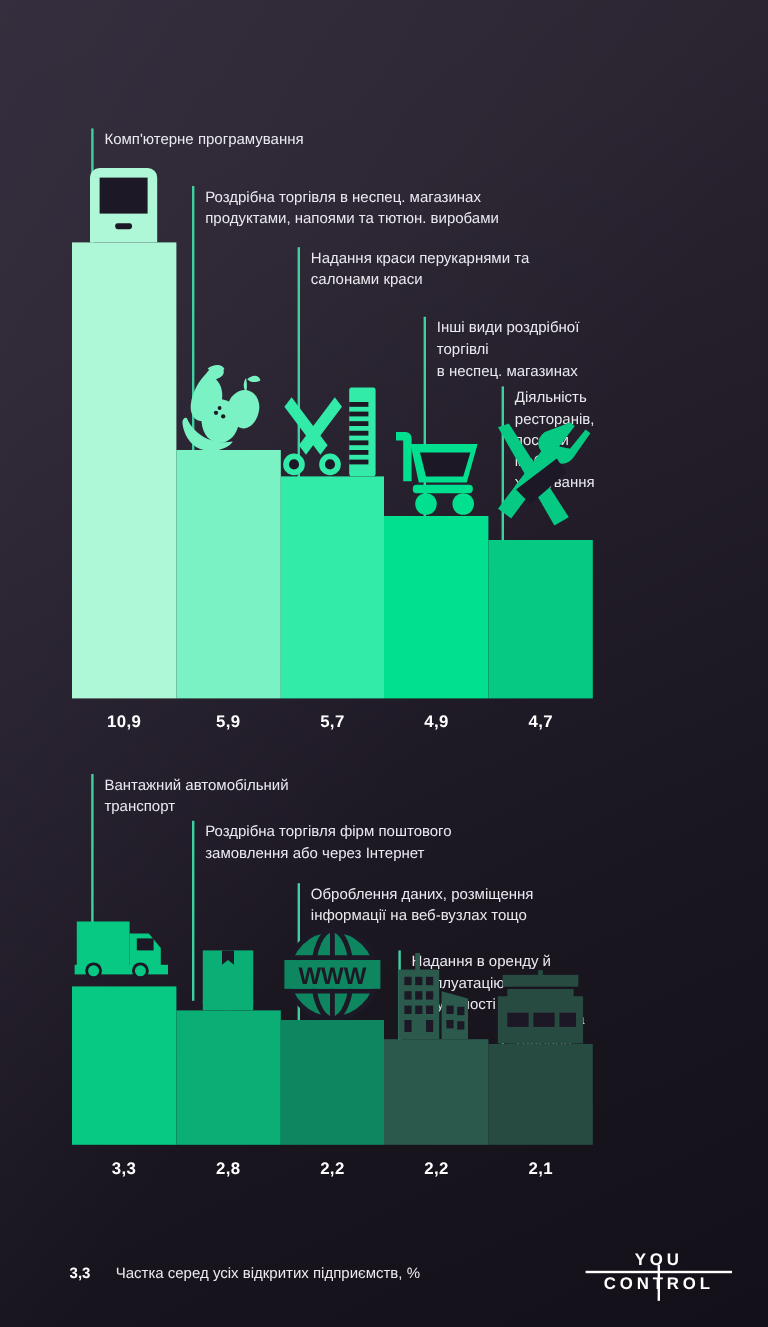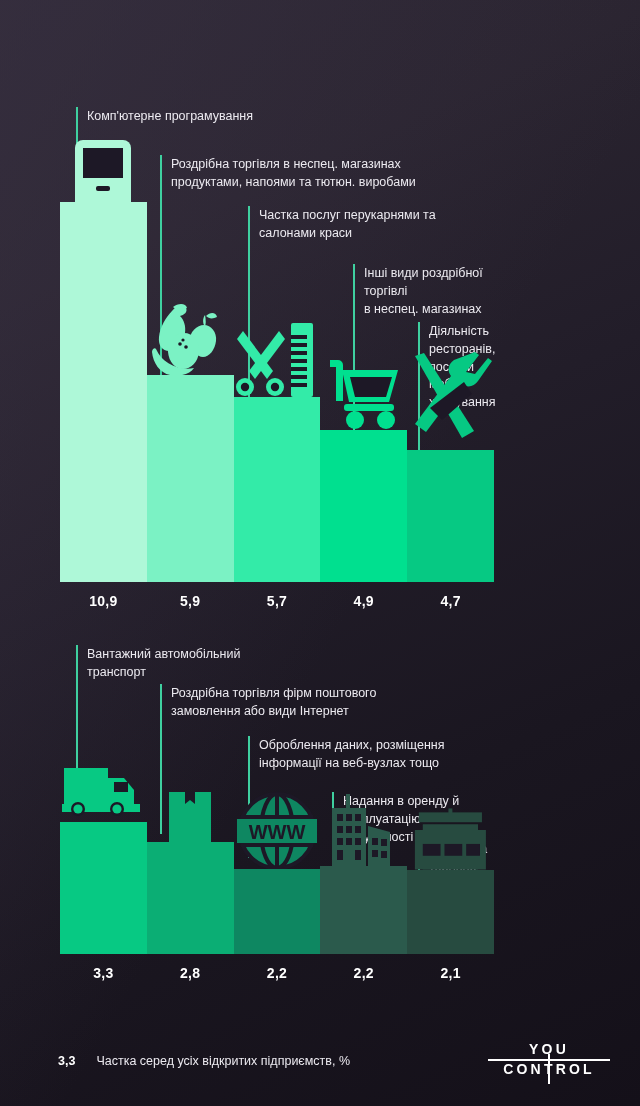--- a/index.html
+++ b/index.html
@@ -115,21 +115,21 @@
 продуктами, напоями та тютюн. виробами</div>
     </div>
 
     <div class="callout" style="left:16px; top:7px; height:20px;">
       <div class="stem" style="height:100px;"></div>
       <div class="txt">Комп'ютерне програмування</div>
     </div>
 
     <div class="callout" style="left:188px; top:106px;">
       <div class="stem" style="height:238px;"></div>
-      <div class="txt">Частка послуг перукарнями та
+      <div class="txt">Надання краси перукарнями та
 салонами краси</div>
     </div>
 
     <div class="callout" style="left:272px; top:164px;margin-left:21px;">
       <div class="stem" style="height:196px;"></div>
       <div class="txt">Інші види роздрібної торгівлі
 в неспец. магазинах</div>
     </div>
 
     <div class="callout" style="left:358px; top:222px;">
@@ -255,21 +255,21 @@
 
     <div class="callout" style="left:16px; top:5px;">
       <div class="stem" style="height:170px;"></div>
       <div class="txt">Вантажний автомобільний
 транспорт</div>
     </div>
 
     <div class="callout" style="left:100px; top:44px;">
       <div class="stem" style="height:150px;"></div>
       <div class="txt">Роздрібна торгівля фірм поштового
-замовлення або види Інтернет</div>
+замовлення або через Інтернет</div>
     </div>
 
     <div class="callout" style="left:188px; top:96px;">
       <div class="stem" style="height:122px;"></div>
       <div class="txt">Оброблення даних, розміщення
 інформації на веб-вузлах тощо</div>
     </div>
 
     <div class="callout" style="left:272px; top:152px;">
       <div class="stem" style="height:84px;"></div>
@@ -315,21 +315,21 @@
                 <rect x="24" y="28" width="5" height="30"></rect>
                 <rect x="6" y="50" width="42" height="8"></rect>
               </g>
               <path d="M22 8h10v12l-5-4-5 4z" fill="#1d1826"></path>
             </svg>
           </div>
         </div>
       </div>
 
       <div class="barwrap">
-        <div class="bar" style="height:85px; background:#0e8761;padding-left:20px;">
+        <div class="bar" style="height:104px; background:#0e8761;padding-left:20px;">
           <div class="icon">
             <svg width="84" height="78" viewBox="0 0 84 78">
               <circle cx="42" cy="40" r="37" fill="#0e8761"></circle>
               <g stroke="#1d1826" stroke-width="4" fill="none">
                 <ellipse cx="42" cy="40" rx="37" ry="37"></ellipse>
                 <ellipse cx="42" cy="40" rx="16" ry="37"></ellipse>
                 <path d="M6 26h72M6 54h72"></path>
                 <path d="M42 3v74"></path>
               </g>
               <rect x="2" y="28" width="80" height="24" fill="#0e8761"></rect>

